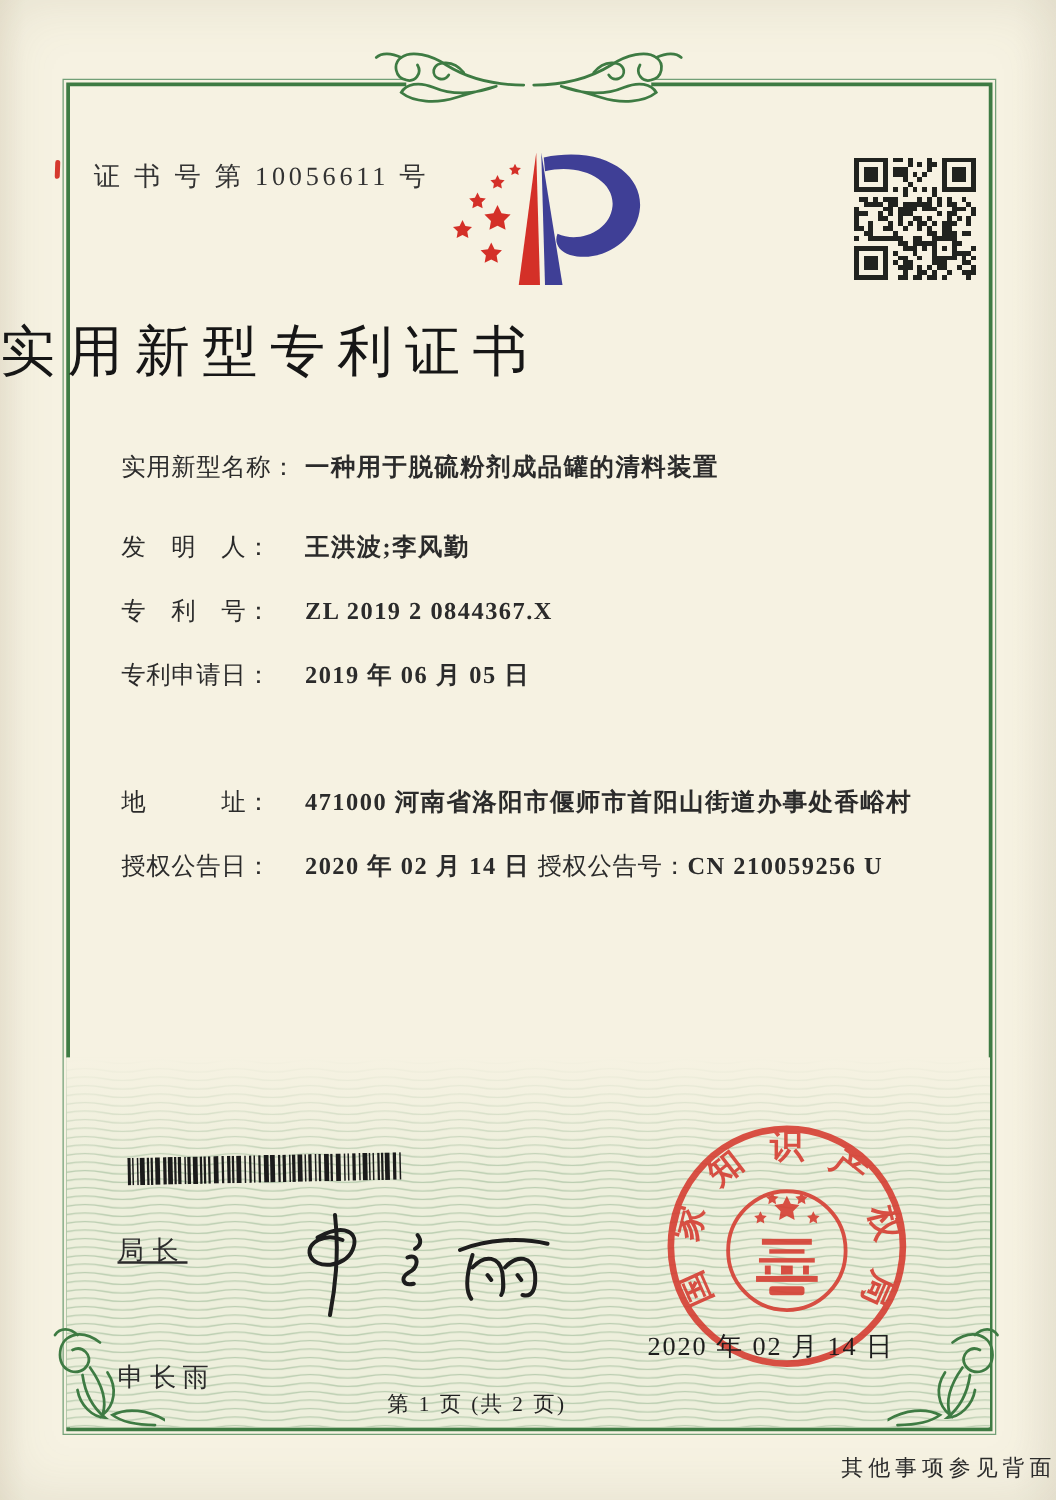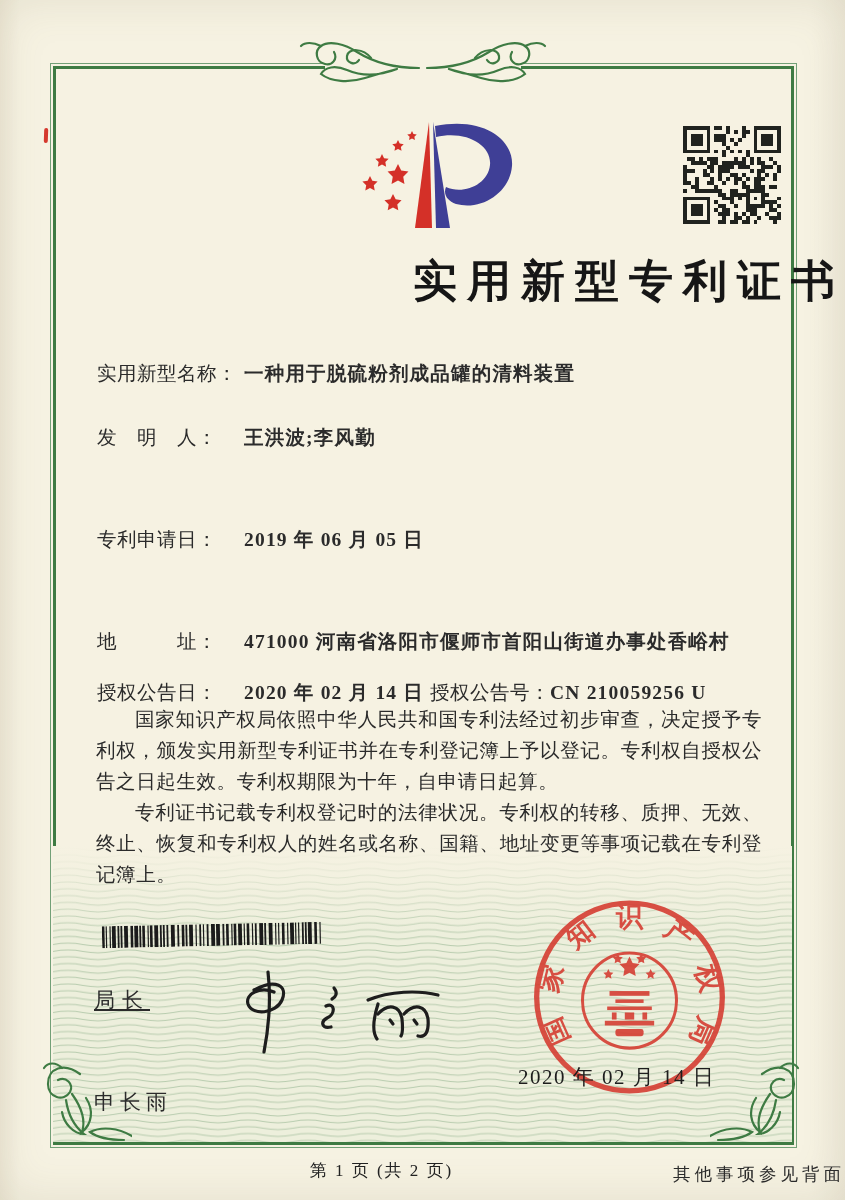--- a/index.html
+++ b/index.html
@@ -14,38 +14,38 @@
   .frame-inner{position:absolute;left:2px;top:2px;right:2px;bottom:2px;border:3px solid #3e7b43;}
   
   .guilloche{position:absolute;left:53px;top:846px;width:739px;height:296px;}
   .guilloche-fade{position:absolute;left:53px;top:846px;width:739px;height:90px;
     background:linear-gradient(#f6f2e2 0%,rgba(246,242,226,0) 100%);}
   
   .cert-no{position:absolute;left:75px;top:127px;font-size:21px;letter-spacing:3px;color:#333;white-space:nowrap;}
   .red-tick{position:absolute;left:44px;top:128px;width:4px;height:15px;background:#d5392e;transform:rotate(2deg);border-radius:2px;}
   .logo{position:absolute;left:332px;top:114px;width:196px;height:124px;}
   .qr{position:absolute;left:683px;top:126px;width:98px;height:98px;}
-  .title{position:absolute;left:0;width:845px;top:252px;text-align:right;font-size:44px;font-weight:bold;
+  .title{position:absolute;left:0;width:845px;top:252px;text-align:left;font-size:44px;font-weight:normal;
     letter-spacing:10px;color:#161616;white-space:nowrap;}
   
   .row{position:absolute;left:97px;width:680px;font-size:19.5px;white-space:nowrap;letter-spacing:.5px;}
   .row .lbl{display:inline-block;width:147px;color:#2b2b2b;}
   .row .val{letter-spacing:1.2px;font-weight:bold;}
   .row .pair2{position:absolute;left:333px;top:0;}
   
   .body-text{position:absolute;left:96px;top:704px;width:666px;font-size:19.5px;line-height:31px;text-align:justify;}
   .body-text p{margin:0;text-indent:2em;letter-spacing:.6px;}
   
   .barcode{position:absolute;left:102px;top:924px;width:224px;height:22px;transform:rotate(-1.2deg);}
   .director-title{position:absolute;left:94px;top:986px;font-size:21px;letter-spacing:7px;text-decoration:underline;}
   .director-name{position:absolute;left:94px;top:1088px;font-size:21px;letter-spacing:5px;}
   .signature{position:absolute;left:228px;top:968px;width:218px;height:88px;}
   .seal{position:absolute;left:512px;top:896px;width:235px;height:202px;}
   .seal-date{position:absolute;left:518px;top:1063px;font-size:21px;letter-spacing:1.5px;color:#1d1d1d;white-space:nowrap;}
-  .footer-page{position:absolute;left:0;width:763px;top:1112px;text-align:center;font-size:17px;letter-spacing:2px;color:#222;margin-top:47px;}
+  .footer-page{position:absolute;left:0;width:763px;top:1112px;text-align:center;font-size:17px;letter-spacing:2px;color:#222;}
   .back-note{position:absolute;left:0;width:845px;top:1162px;text-align:right;font-size:17.5px;letter-spacing:4px;color:#2b2b2b;}
   .orn{position:absolute;}
   svg{display:block;}
 </style>
 </head>
 <body>
 
 <div class="page">
 
   <div class="frame">
@@ -94,20 +94,21 @@
     <g transform="matrix(-1,0,0,1,90,0)" fill="none" stroke="#3e7b43" stroke-width="2.2" stroke-linecap="round">
       <path d="M0 76 C 14 68 30 66 42 72 C 34 78 20 80 8 80"></path>
       <path d="M52 14 C 68 2 84 8 84 24 C 84 38 68 42 62 32 C 58 24 66 16 74 20"></path>
       <path d="M60 34 C 50 48 46 60 50 72 C 40 64 38 50 46 38"></path>
       <path d="M66 40 C 64 54 58 66 48 74 C 58 74 68 64 70 52"></path>
       <path d="M70 8 C 76 2 84 2 88 8"></path>
     </g>
   </svg>
 
   <div class="red-tick"></div>
+  <div class="cert-no">证 书 号 第 10056611 号</div>
 
   <svg class="logo" viewBox="0 0 196 124">
     <defs>
       <path id="star" d="M0,-1 L0.294,-0.405 0.951,-0.309 0.476,0.155 0.588,0.809 0,0.5 -0.588,0.809 -0.476,0.155 -0.951,-0.309 -0.294,-0.405 Z"></path>
     </defs>
     <g fill="#d43028">
       <use href="#star" transform="translate(80,22) scale(5)"></use>
       <use href="#star" transform="translate(66,32) scale(6)"></use>
       <use href="#star" transform="translate(50,47) scale(7)"></use>
       <use href="#star" transform="translate(66,61) scale(11)"></use>
@@ -428,37 +429,36 @@
     </svg>
 
   <div class="title">实用新型专利证书</div>
 
   <div class="row" style="top:360px">
     <span class="lbl">实用新型名称：</span><span class="val">一种用于脱硫粉剂成品罐的清料装置</span>
   </div>
   <div class="row" style="top:424px">
     <span class="lbl">发　明　人：</span><span class="val">王洪波;李风勤</span>
   </div>
+  <div class="row" style="top:475px">
+    <span class="lbl">专　利　号：</span><span class="val">ZL 2019 2 0844367.X</span>
+  </div>
   <div class="row" style="top:526px">
     <span class="lbl">专利申请日：</span><span class="val">2019 年 06 月 05 日</span>
   </div>
   <div class="row" style="top:628px">
     <span class="lbl">地　　　址：</span><span class="val">471000 河南省洛阳市偃师市首阳山街道办事处香峪村</span>
   </div>
   <div class="row" style="top:679px">
     <span class="lbl">授权公告日：</span><span class="val">2020 年 02 月 14 日</span>
     <span class="pair2">
       <span>授权公告号：</span><span class="val">CN 210059256 U</span>
     </span>
   </div>
 
-  <div class="body-text">
-    <p>国家知识产权局依照中华人民共和国专利法经过初步审查，决定授予专利权，颁发实用新型专利证书并在专利登记簿上予以登记。专利权自授权公告之日起生效。专利权期限为十年，自申请日起算。</p>
-    <p>专利证书记载专利权登记时的法律状况。专利权的转移、质押、无效、终止、恢复和专利权人的姓名或名称、国籍、地址变更等事项记载在专利登记簿上。</p>
-  </div>
 
   <svg class="barcode" id="barcode-svg" viewBox="0 0 224 22" preserveAspectRatio="none">
       <rect x="0.00" y="0" width="2.60" height="22" fill="#1b1b1b"></rect>
       <rect x="3.80" y="0" width="1.20" height="22" fill="#1b1b1b"></rect>
       <rect x="7.60" y="0" width="1.20" height="22" fill="#1b1b1b"></rect>
       <rect x="10.00" y="0" width="3.80" height="22" fill="#1b1b1b"></rect>
       <rect x="15.60" y="0" width="1.80" height="22" fill="#1b1b1b"></rect>
       <rect x="18.60" y="0" width="1.80" height="22" fill="#1b1b1b"></rect>
       <rect x="22.20" y="0" width="3.80" height="22" fill="#1b1b1b"></rect>
       <rect x="28.60" y="0" width="2.60" height="22" fill="#1b1b1b"></rect>

